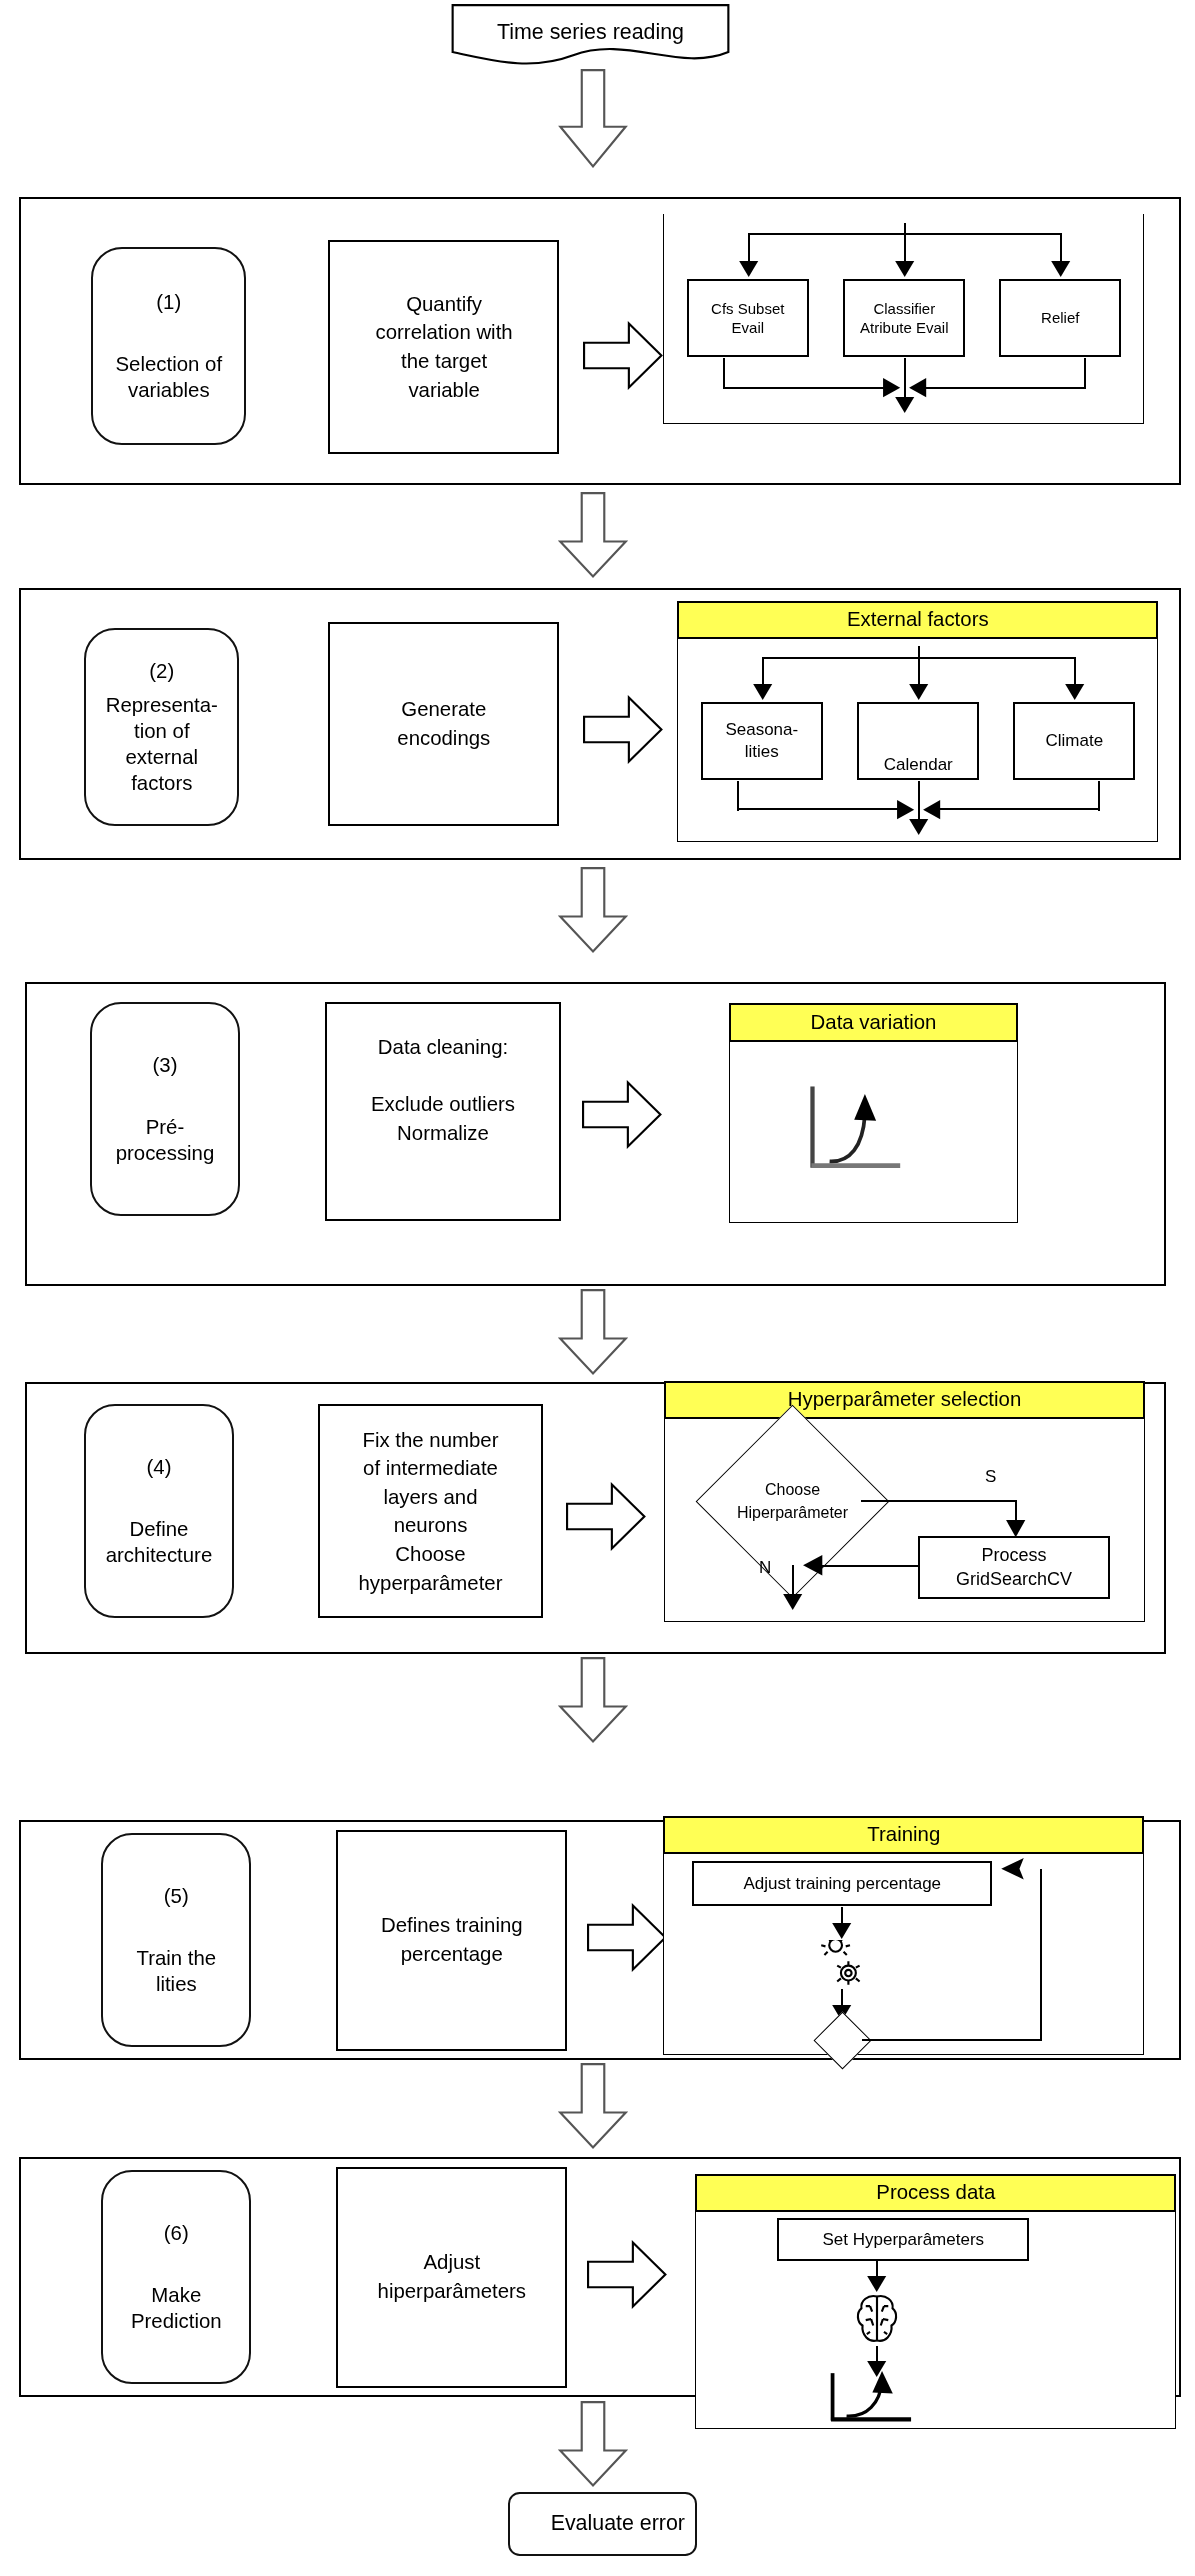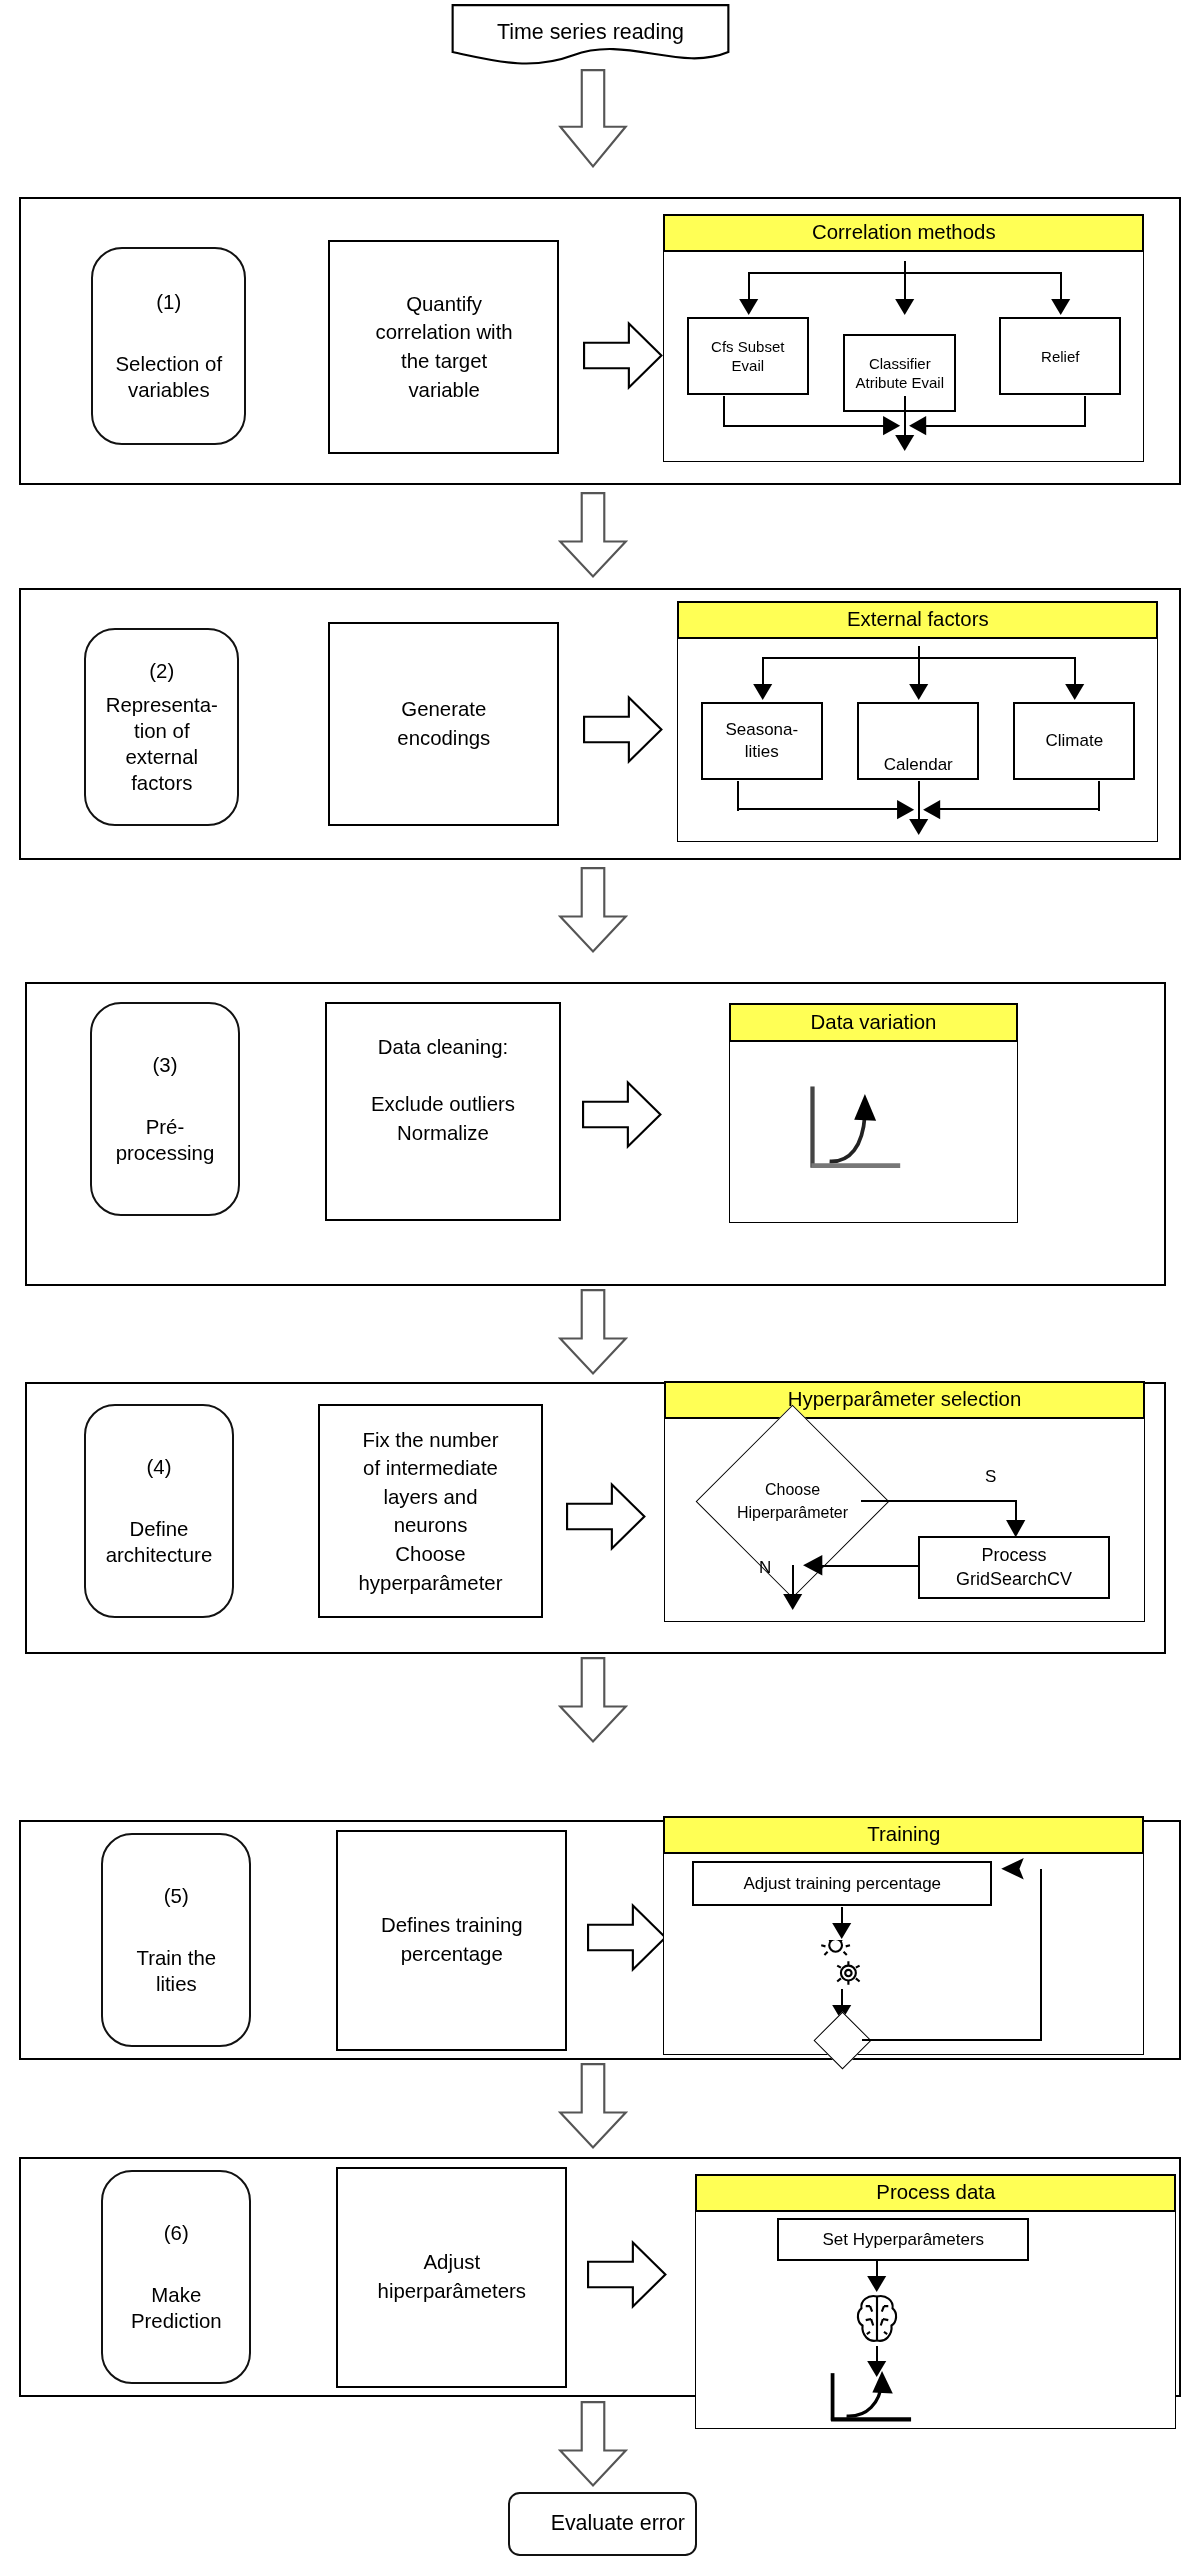--- a/index.html
+++ b/index.html
@@ -163,21 +163,20 @@
 variable</span>
     </div>
 
     <div class="block-arrow" style="left:562px;top:122px;width:80px;height:69px;">
       <svg width="80" height="69" viewBox="0 0 150 128">
         <path d="M2 40 L86 40 L86 4 L147 64 L86 124 L86 88 L2 88 Z" fill="#ffffff" stroke="#000000" stroke-width="4"></path>
       </svg>
     </div>
 
     <div class="panel" style="left:642px;top:15px;width:481px;height:246px;">
-      <div class="panel-header">Correlation methods</div>
       <div class="panel-body" style="height:210px;">
 
         <div class="ln ln-v" style="left:240px;top:8.6px;height:28px;"></div>
         <div class="ln ln-h" style="left:84px;top:19.3px;width:314px;"></div>
         <div class="ln ln-v" style="left:84px;top:19.3px;height:31px;"></div>
         <div class="ln ln-v" style="left:240px;top:19.3px;height:31px;"></div>
         <div class="ln ln-v" style="left:396px;top:19.3px;height:31px;"></div>
         <svg class="icon" style="left:74px;top:46px;" width="21.4" height="18" viewBox="0 0 40 34">
             <path d="M20 32 L2 2 L38 2 Z" fill="#000"></path>
           </svg>
@@ -185,21 +184,21 @@
             <path d="M20 32 L2 2 L38 2 Z" fill="#000"></path>
           </svg>
         <svg class="icon" style="left:386px;top:46px;" width="21.4" height="18" viewBox="0 0 40 34">
             <path d="M20 32 L2 2 L38 2 Z" fill="#000"></path>
           </svg>
 
         <div class="mini-box" style="left:22.5px;top:65px;width:122px;height:78px;">
           <span>Cfs Subset
 Evail</span>
         </div>
-        <div class="mini-box" style="left:179px;top:82px;width:113px;height:78px;">
+        <div class="mini-box" style="left:179px;top:65px;width:122px;height:78px;">
           <span>Classifier
 Atribute Evail</span>
         </div>
         <div class="mini-box" style="left:335px;top:65px;width:122px;height:78px;">
           <span>Relief</span>
         </div>
 
         <div class="ln ln-v" style="left:59px;top:144px;height:31px;"></div>
         <div class="ln ln-v" style="left:420px;top:144px;height:31px;"></div>
         <div class="ln ln-h" style="left:59px;top:173px;width:161px;"></div>

